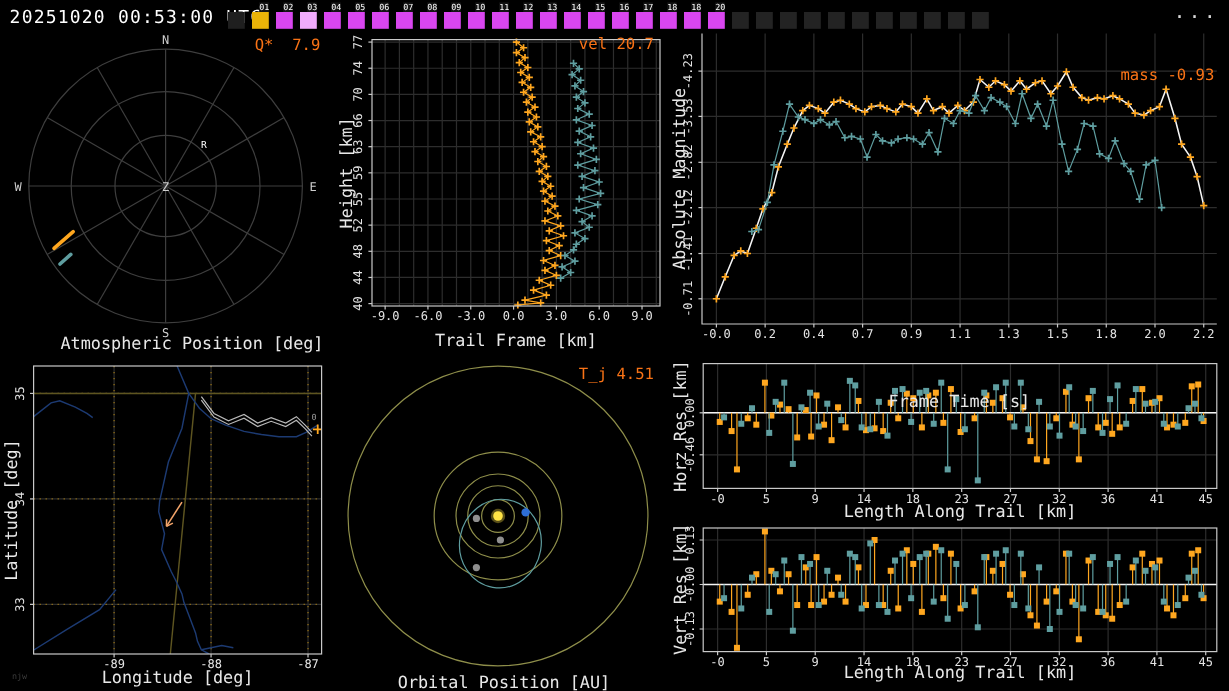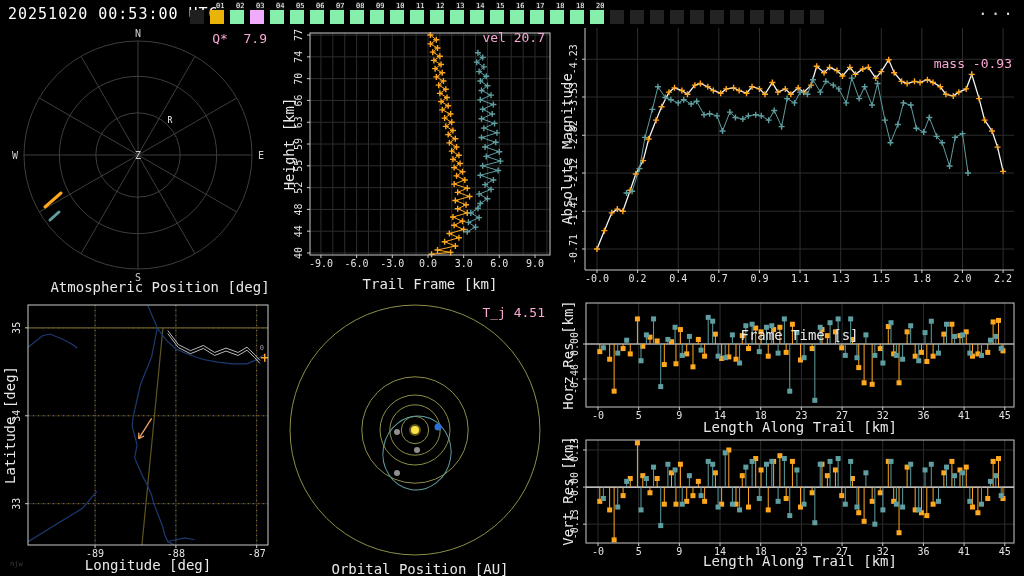--- a/index.html
+++ b/index.html
@@ -5,23 +5,23 @@
   html,body{margin:0;padding:0;background:#000;}
   .screen{position:relative;width:1024px;height:576px;background:#000;overflow:hidden;
           font-family:"DejaVu Sans Mono",monospace;color:#e4e4e4;}
   .abs{position:absolute;white-space:pre;}
   .ts{left:8px;top:5px;font-size:15px;color:#ffffff;letter-spacing:1px;}
   .more{right:8px;top:0px;font-size:16px;color:#d8d8d8;letter-spacing:3px;}
   .frames{position:absolute;left:190px;top:10px;display:flex;gap:6px;}
   .fbox{width:14px;height:14px;position:relative;flex:0 0 auto;}
   .fbox .lbl{position:absolute;top:-8px;left:6px;font-size:7px;line-height:8px;
              color:#fff;background:#141414;white-space:pre;}
-  .f-blank{background:#1f1f1f;} .f-idle{background:#86efac;} .f-dim{background:#232323;}
+  .f-blank{background:#1f1f1f;} .f-idle{background:#d946ef;} .f-dim{background:#232323;}
   .f-sel-o{background:#eab308;} .f-sel-t{background:#f0abfc;text-align:center;}
-  .anno{font-size:13px;color:#f9a8d4;text-align:center;}
+  .anno{font-size:13px;color:#f97316;text-align:center;}
   .axlabel{font-size:14px;color:#e8e8e8;text-align:center;}
   .ylabel{font-size:14px;color:#e8e8e8;transform:translate(-50%,-50%) rotate(-90deg);white-space:nowrap;}
   .title{font-size:14px;color:#e8e8e8;text-align:center;}
   .watermark{font-size:7px;color:#3c3c3c;}
   svg{position:absolute;left:0;top:0;}
 </style>
 </head>
 <body>
 
 <div class="screen">

